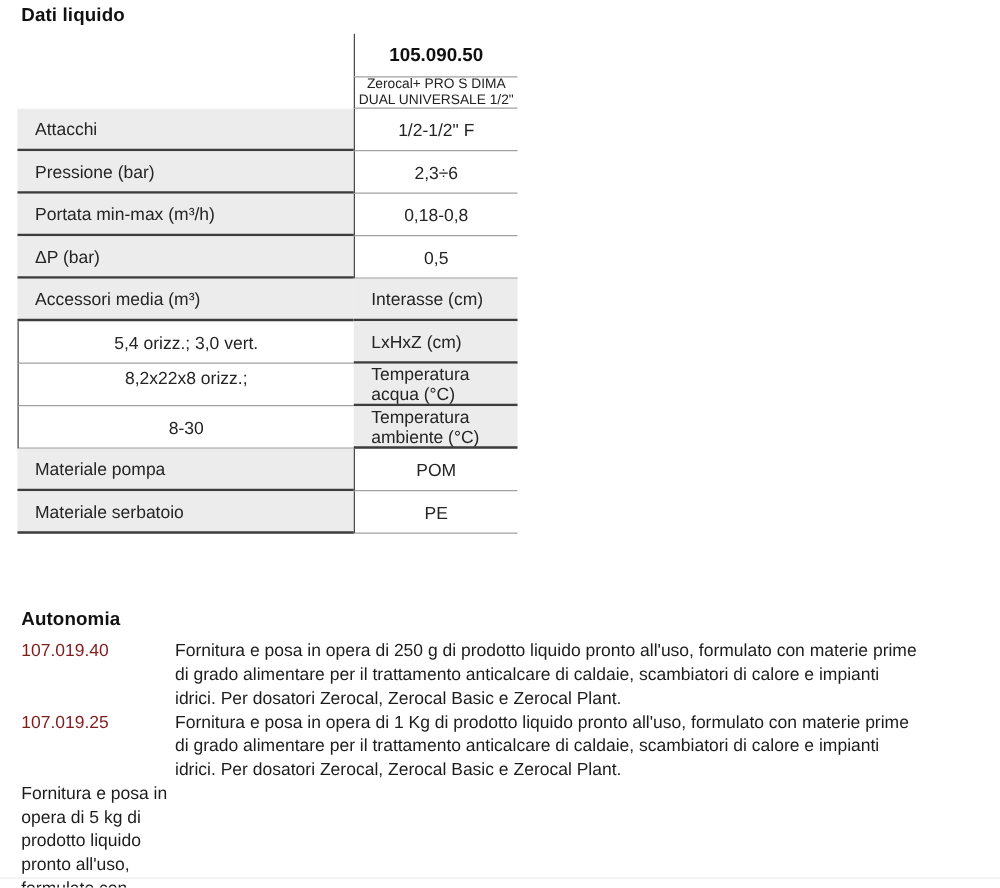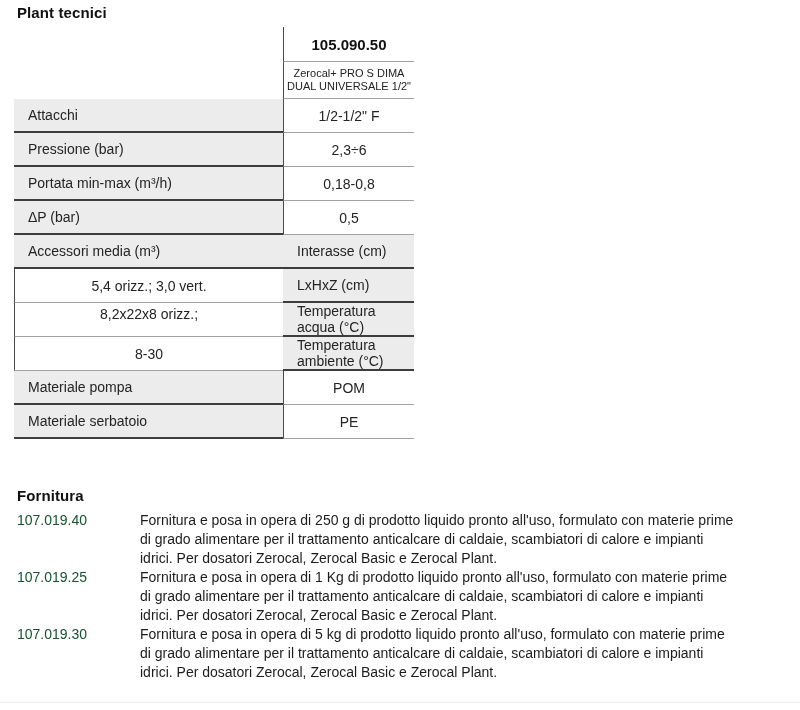--- a/index.html
+++ b/index.html
@@ -32,21 +32,21 @@
 
   .corner { background: transparent; }
 
   .code-cell {
     height: 34px;
     border-left: 1.5px solid #4a4a4a;
     display: flex; align-items: center; justify-content: center;
     font-size: 15px; font-weight: bold; color: #101010;
   }
   .name-cell {
-    height: 38px;
+    height: 26px;
     border-left: 1.5px solid #4a4a4a;
     border-top: 1px solid #a2a2a2;
     border-bottom: 1px solid #a2a2a2;
     display: flex; align-items: center; justify-content: center;
     text-align: center;
     font-size: 11px; line-height: 13px;
     white-space: pre-line;
     color: #222;
   }
 
@@ -72,39 +72,39 @@
 
   
   .acc-list {
     position: absolute; left: 17px; top: 511px; width: 778px;
   }
   .acc-item {
     display: grid;
     grid-template-columns: 123px 1fr;
   }
   .acc-code {
-    font-size: 14px; line-height: 19px; color: #14532d;
+    font-size: 14px; line-height: 19px; color: #7f1d1d;
   }
   .acc-desc {
     font-size: 14px; line-height: 19px; color: #1c1c1c;
     white-space: pre-line;
   }
 
   .bottom-divider {
     position: absolute; left: 0; top: 702px;
     width: 800px; height: 1px;
     background: #ededed;
   }
 </style>
 </head>
 <body>
 
 <div class="page">
 
-  <div class="section-heading tech-heading">Plant tecnici</div>
+  <div class="section-heading tech-heading">Dati liquido</div>
 
   <div class="spec-table">
     <div class="corner"></div>
     <div class="code-cell">105.090.50</div>
 
     <div class="corner"></div>
     <div class="name-cell">Zerocal+ PRO S DIMA
 DUAL UNIVERSALE 1/2"</div>
 
     <div class="label-cell">Attacchi</div>
@@ -132,37 +132,36 @@
 
     <div class="label-cell">Temperatura ambiente (°C)</div>
 
     <div class="label-cell">Materiale pompa</div>
     <div class="value-cell">POM</div>
 
     <div class="label-cell">Materiale serbatoio</div>
     <div class="value-cell">PE</div>
   </div>
 
-  <div class="section-heading acc-heading">Fornitura</div>
+  <div class="section-heading acc-heading">Autonomia</div>
 
   <div class="acc-list">
     <div class="acc-item">
       <div class="acc-code">107.019.40</div>
       <div class="acc-desc">Fornitura e posa in opera di 250 g di prodotto liquido pronto all'uso, formulato con materie prime
 di grado alimentare per il trattamento anticalcare di caldaie, scambiatori di calore e impianti
 idrici. Per dosatori Zerocal, Zerocal Basic e Zerocal Plant.</div>
     </div>
     <div class="acc-item">
       <div class="acc-code">107.019.25</div>
       <div class="acc-desc">Fornitura e posa in opera di 1 Kg di prodotto liquido pronto all'uso, formulato con materie prime
 di grado alimentare per il trattamento anticalcare di caldaie, scambiatori di calore e impianti
 idrici. Per dosatori Zerocal, Zerocal Basic e Zerocal Plant.</div>
     </div>
     <div class="acc-item">
-      <div class="acc-code">107.019.30</div>
       <div class="acc-desc">Fornitura e posa in opera di 5 kg di prodotto liquido pronto all'uso, formulato con materie prime
 di grado alimentare per il trattamento anticalcare di caldaie, scambiatori di calore e impianti
 idrici. Per dosatori Zerocal, Zerocal Basic e Zerocal Plant.</div>
     </div>
   </div>
 
   <div class="bottom-divider"></div>
 </div>
 
 </body></html>

